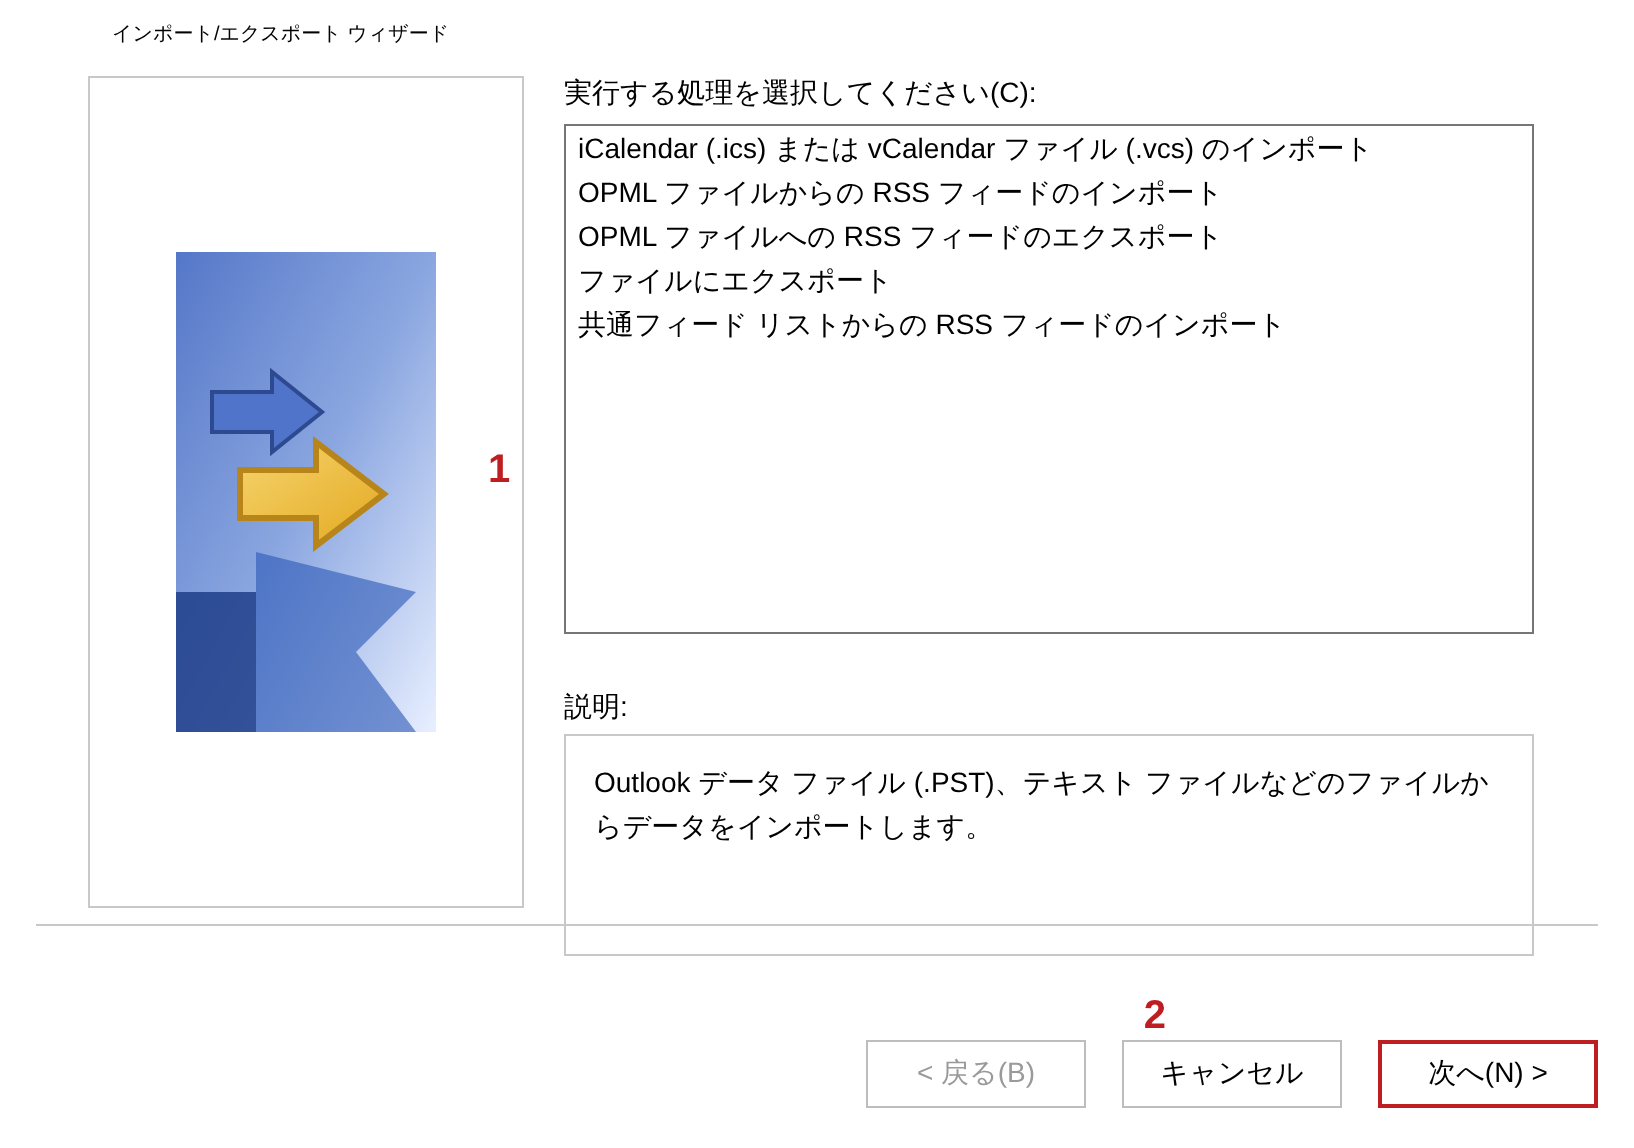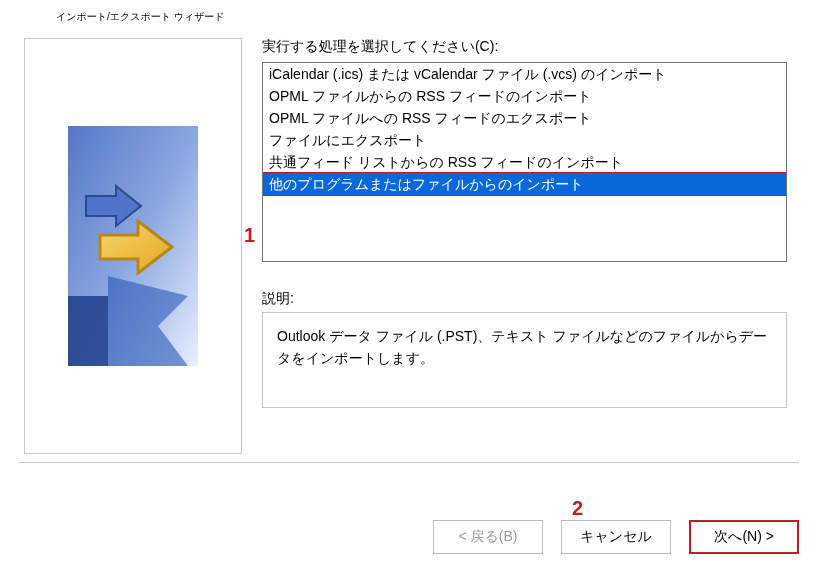--- a/index.html
+++ b/index.html
@@ -18,21 +18,21 @@
     height: 574px;
     position: relative;
   }
   .title {
     padding: 10px 8px 14px 8px;
     font-size: 10px;
     margin-left: 48px;
   }
   .content {
     display: flex;
-    padding: 0 0;
+    padding: 0 20px;
   }
   .left-panel {
     width: 218px;
     height: 416px;
     border: 1px solid #c8c8c8;
     margin-left: 24px;
     margin-right: 20px;
     display:flex;
     align-items:center;
     justify-content:center;
@@ -46,21 +46,21 @@
   .right-panel {
     flex: 1;
     padding-right: 30px;
   }
   .prompt-label {
     margin-bottom: 6px;
     font-size: 14px;
   }
   .listbox {
     border: 1px solid #767676;
-    height: 200px;
+    height: 255px;
     overflow: auto;
     font-size: 14px;
     line-height: 22px;
     background:#fff;
   }
   .list-item {
     padding: 0 6px;
     white-space: nowrap;
   }
   .list-item.selected {
@@ -69,21 +69,21 @@
     outline: 1px solid #be1d22;
   }
   .desc-label {
     margin-top: 28px;
     margin-bottom: 4px;
     font-size: 14px;
   }
   .desc-box {
     border: 1px solid #c8c8c8;
     padding: 12px 14px;
-    height: 96px;
+    height: 111px;
     font-size: 14px;
     line-height: 1.6;
   }
   .footer {
     position:absolute;
     bottom: 20px;
     left: 18px;
     right: 18px;
     border-top: 1px solid #c8c8c8;
     padding-top: 22px;
@@ -166,21 +166,20 @@
 
     <div class="right-panel">
       <div class="prompt-label">実行する処理を選択してください(C):</div>
 
       <div class="listbox" id="listbox">
           <div class="list-item">iCalendar (.ics) または vCalendar ファイル (.vcs) のインポート</div>
           <div class="list-item">OPML ファイルからの RSS フィードのインポート</div>
           <div class="list-item">OPML ファイルへの RSS フィードのエクスポート</div>
           <div class="list-item">ファイルにエクスポート</div>
           <div class="list-item">共通フィード リストからの RSS フィードのインポート</div>
-          <div class="list-item selected">他のプログラムまたはファイルからのインポート</div>
         </div>
 
       <div class="desc-label">説明:</div>
       <div class="desc-box">
         <span>Outlook データ ファイル (.PST)、テキスト ファイルなどのファイルからデータをインポートします。</span>
       </div>
     </div>
 
   </div>
 

